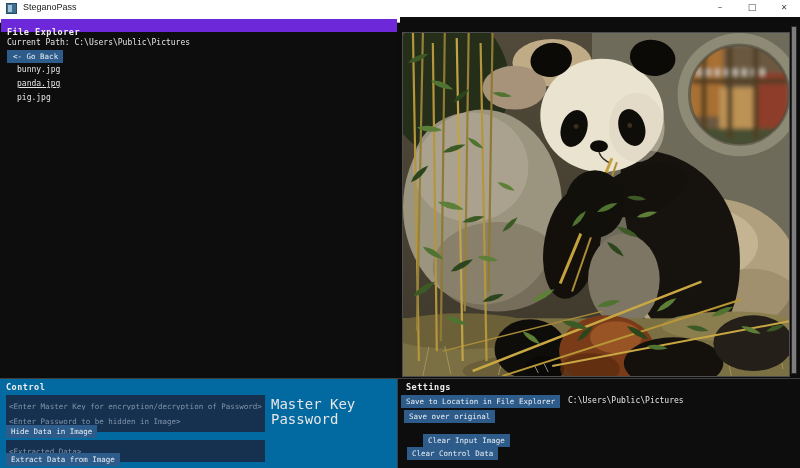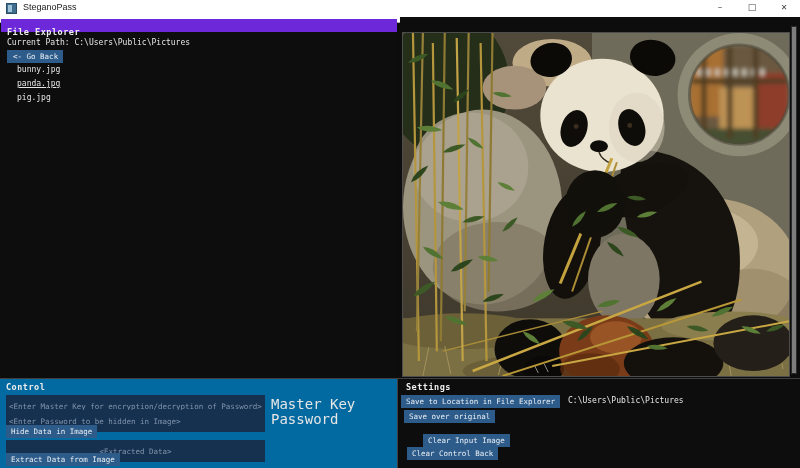--- a/index.html
+++ b/index.html
@@ -54,21 +54,21 @@
                 border:none; color:#8095ac; font-family:"DejaVu Sans Mono",monospace;
                 font-size:7.5px; padding:0 3px; }
   .dark-input::placeholder { color:#8095ac; opacity:1; }
   .field-label { position:absolute; left:271px; font-size:14px; color:#e6e6e6; }
   .blue-btn { position:absolute; background:#2e5c8a; color:#e9eff5; font-size:7.5px;
               padding:2px 5px; cursor:default; white-space:nowrap; }
 
   #mk-input { top:16px; } #mk-label { top:17px; }
   #pw-input { top:31px; } #pw-label { top:32px; }
   #hide-btn { left:6px; top:46px; }
-  #ex-input { top:61px;text-align:center; }
+  #ex-input { top:61px; }
   #extract-btn { left:6px; top:74px; }
 
   #save-loc-btn { left:1px; top:16px; }
   #save-loc-path { position:absolute; left:168px; top:17px; font-size:8px; color:#e6e6e6; }
   #save-over-btn { left:4px; top:31px; }
   #clear-img-btn { left:7px; top:55px;margin-left:16px; }
   #clear-ctl-btn { left:7px; top:68px; }
 </style>
 </head>
 <body>
@@ -270,14 +270,14 @@
   <input id="ex-input" class="dark-input" placeholder="&lt;Extracted Data&gt;" style="">
   <div id="extract-btn" class="blue-btn">Extract Data from Image</div>
 </div>
 
 <div id="settings-panel">
   <div class="ph panel-header-text">Settings</div>
   <div id="save-loc-btn" class="blue-btn">Save to Location in File Explorer</div>
   <span id="save-loc-path">C:\Users\Public\Pictures</span>
   <div id="save-over-btn" class="blue-btn">Save over original</div>
   <div id="clear-img-btn" class="blue-btn">Clear Input Image</div>
-  <div id="clear-ctl-btn" class="blue-btn">Clear Control Back</div>
+  <div id="clear-ctl-btn" class="blue-btn">Clear Control Data</div>
 </div>
 
 </body></html>

